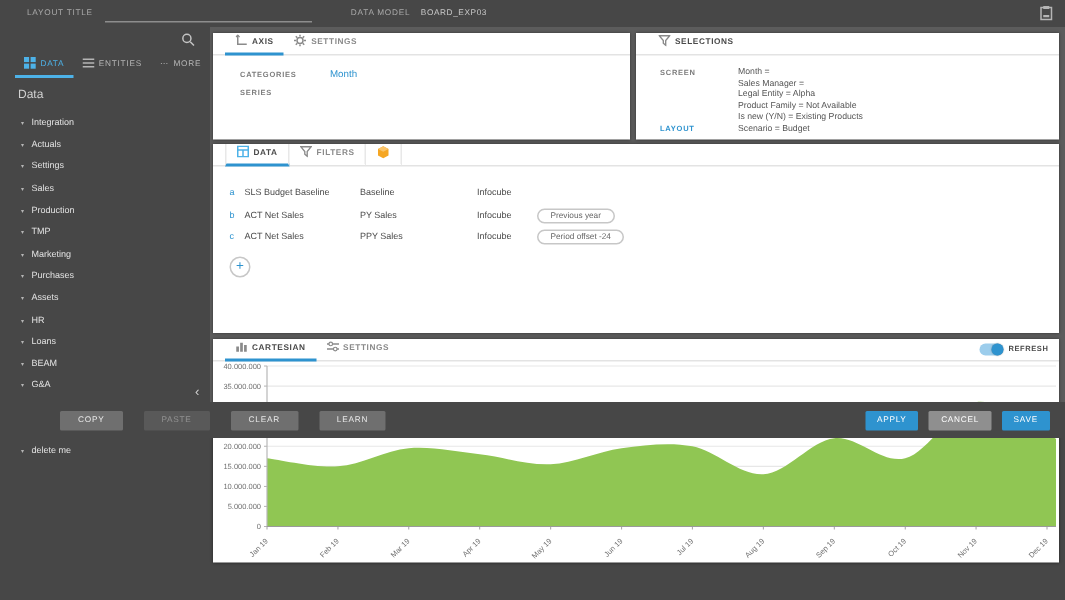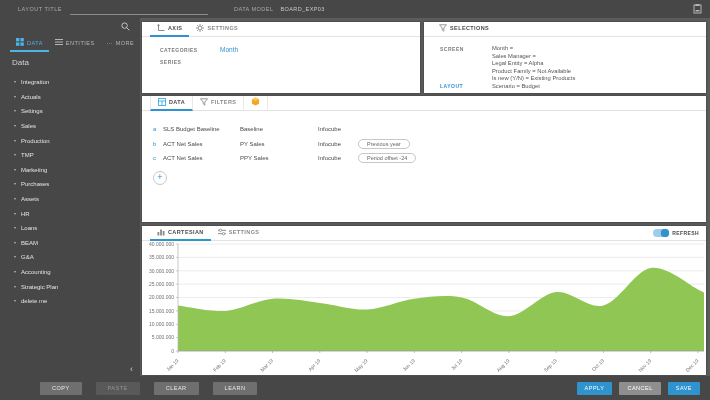--- a/index.html
+++ b/index.html
@@ -4,21 +4,21 @@
 <style>
   :root{
     --accent:#2e93cf;
     --green:#90c653;
     --dark:#474747;
     --mid:#5c5c5c;
   }
   *{box-sizing:border-box;margin:0;padding:0;}
   html,body{width:710px;height:400px;overflow:hidden;background:var(--dark);
     font-family:"Liberation Sans",sans-serif;}
-  .app{position:relative;width:710px;height:400px;background:var(--dark);}
+  .app{position:relative;width:710px;height:292px;background:var(--dark);}
   .main-backdrop{position:absolute;left:140px;top:18px;right:0;bottom:24px;background:var(--mid);}
 
   
   .topbar{position:absolute;top:0;left:0;right:0;height:18px;background:var(--dark);
     display:flex;align-items:center;color:#a9a9a9;font-size:5.5px;letter-spacing:.5px;z-index:5;}
   .tb-label{margin-left:18px;white-space:nowrap;}
   .layout-input{width:138px;margin:4px 8px 0 8px;background:transparent;border:none;
     border-bottom:1px solid #8d8d8d;height:8px;color:#ddd;font-size:6px;outline:none;}
   .dm-value{color:#c9c9c9;margin-left:7px;letter-spacing:.4px;}
   .tb-icon{position:absolute;right:8px;top:4px;line-height:0;}

